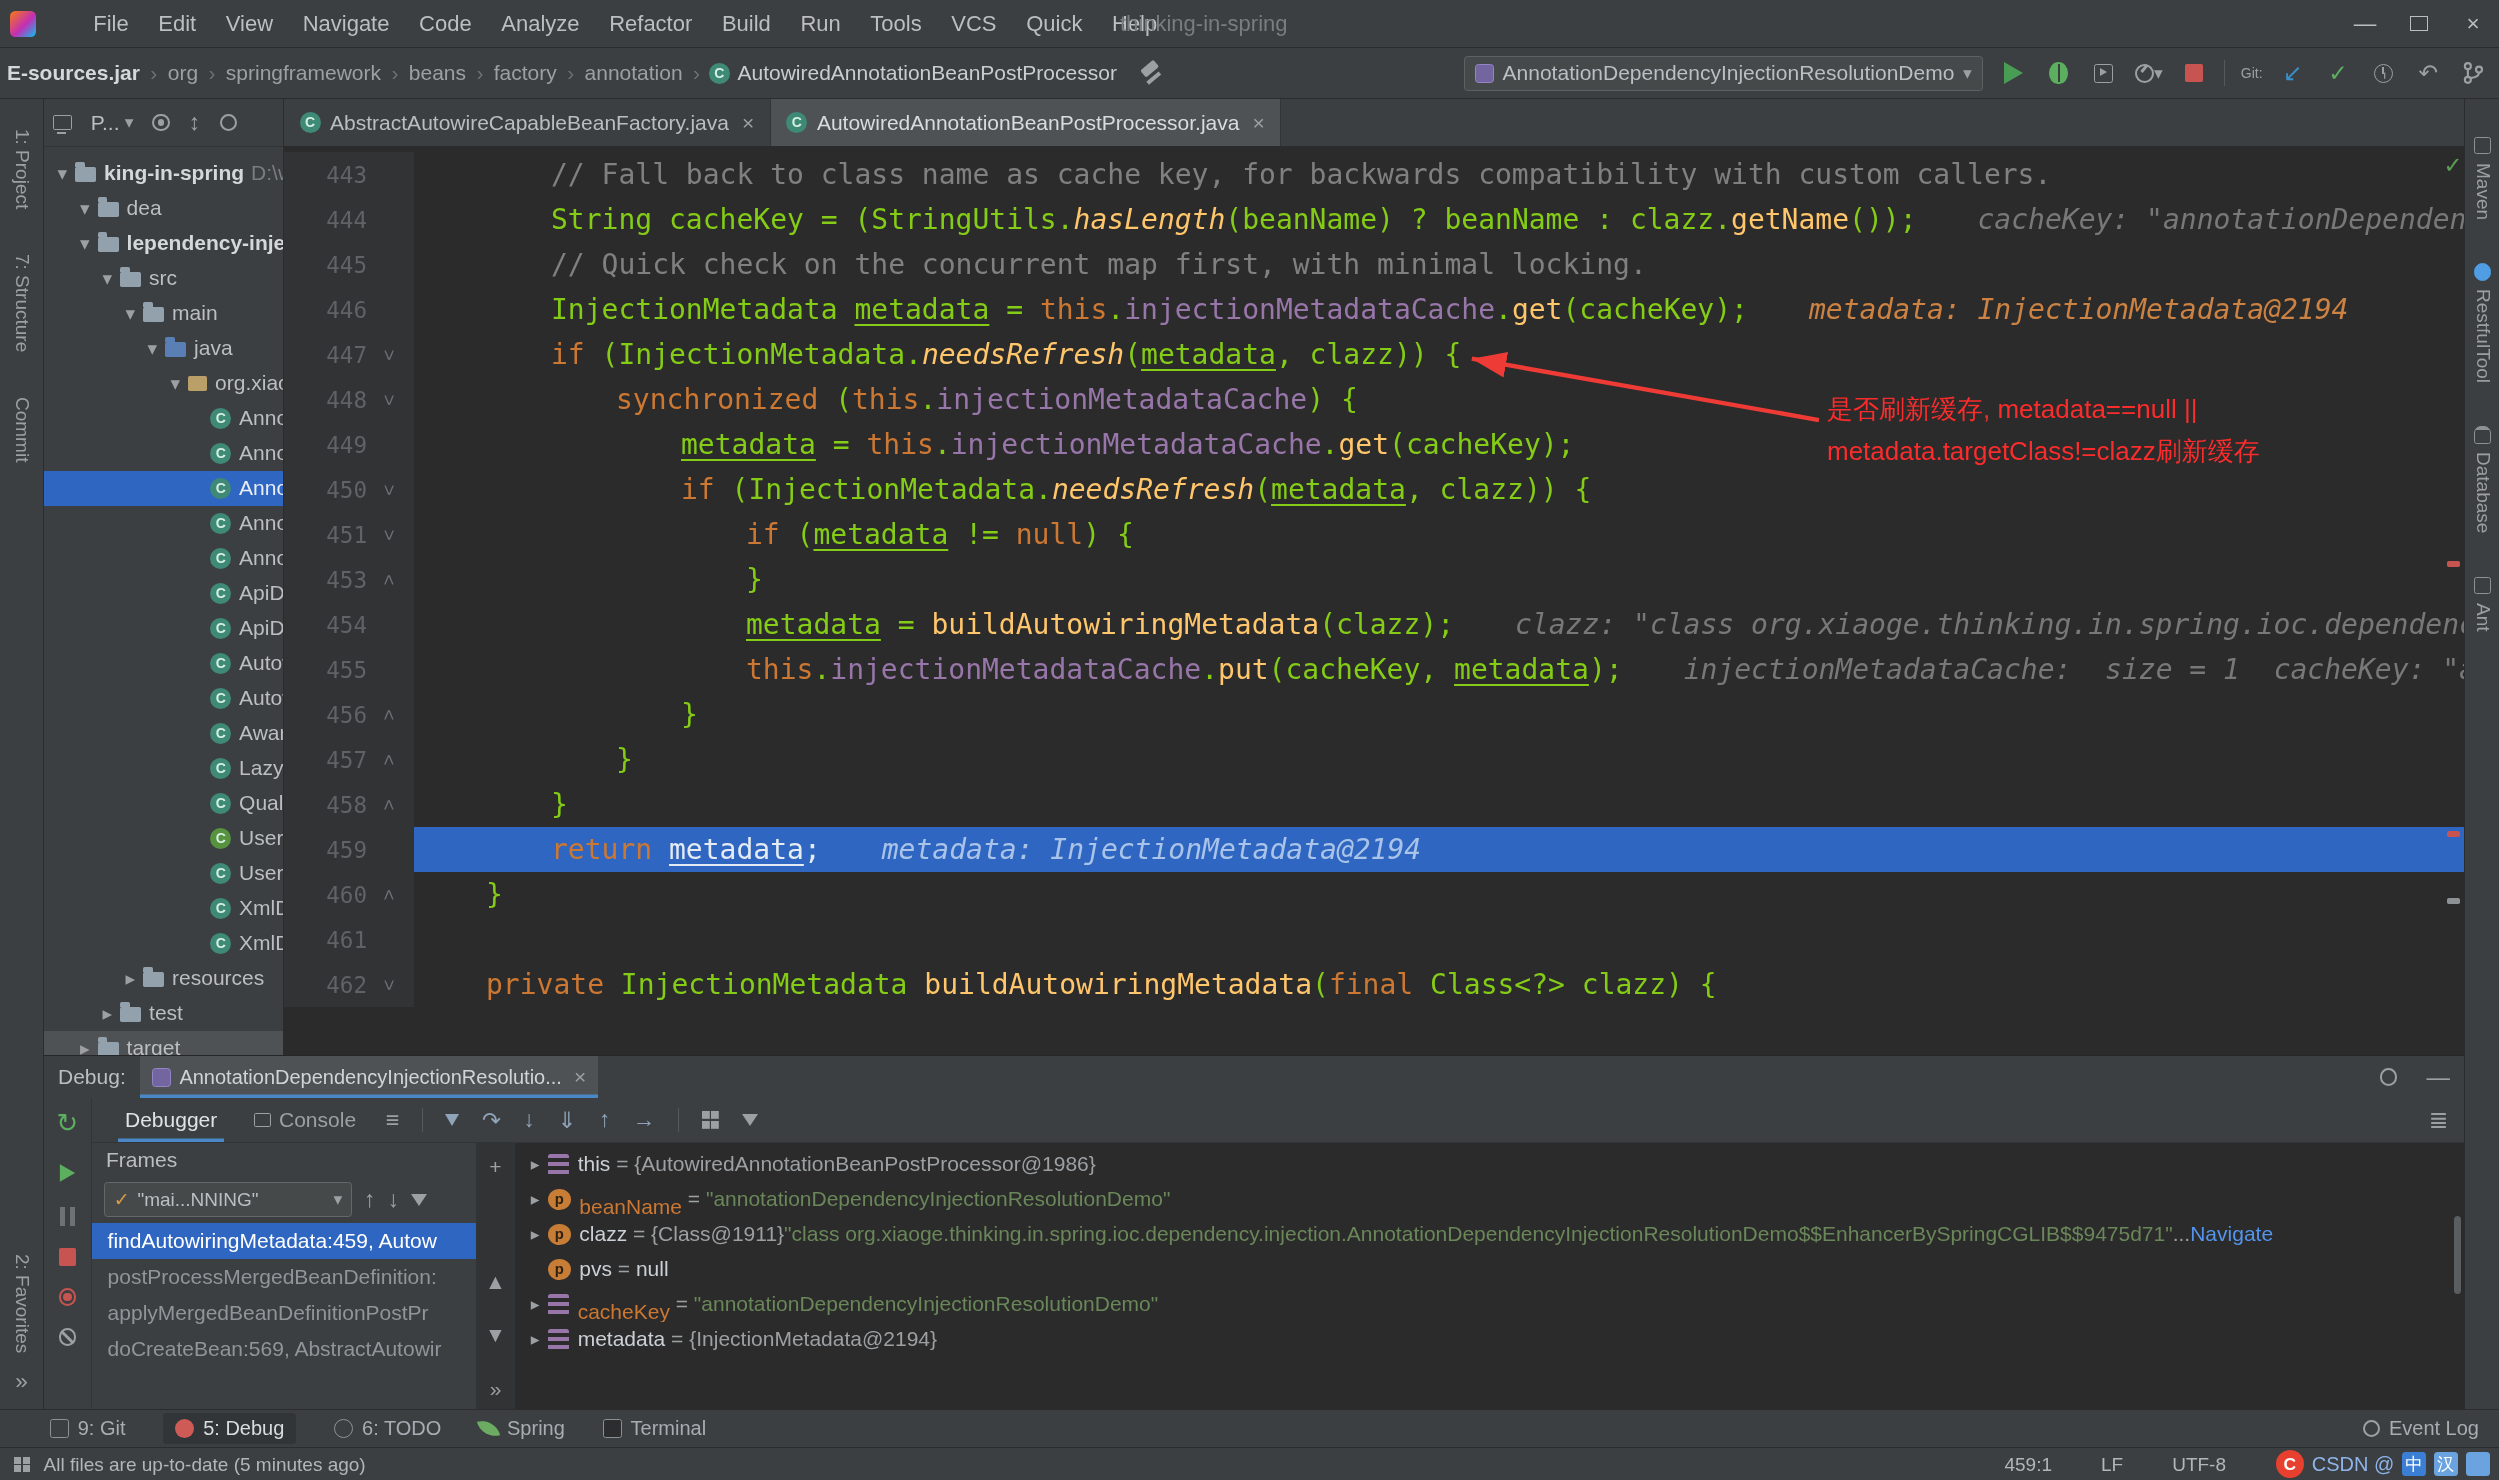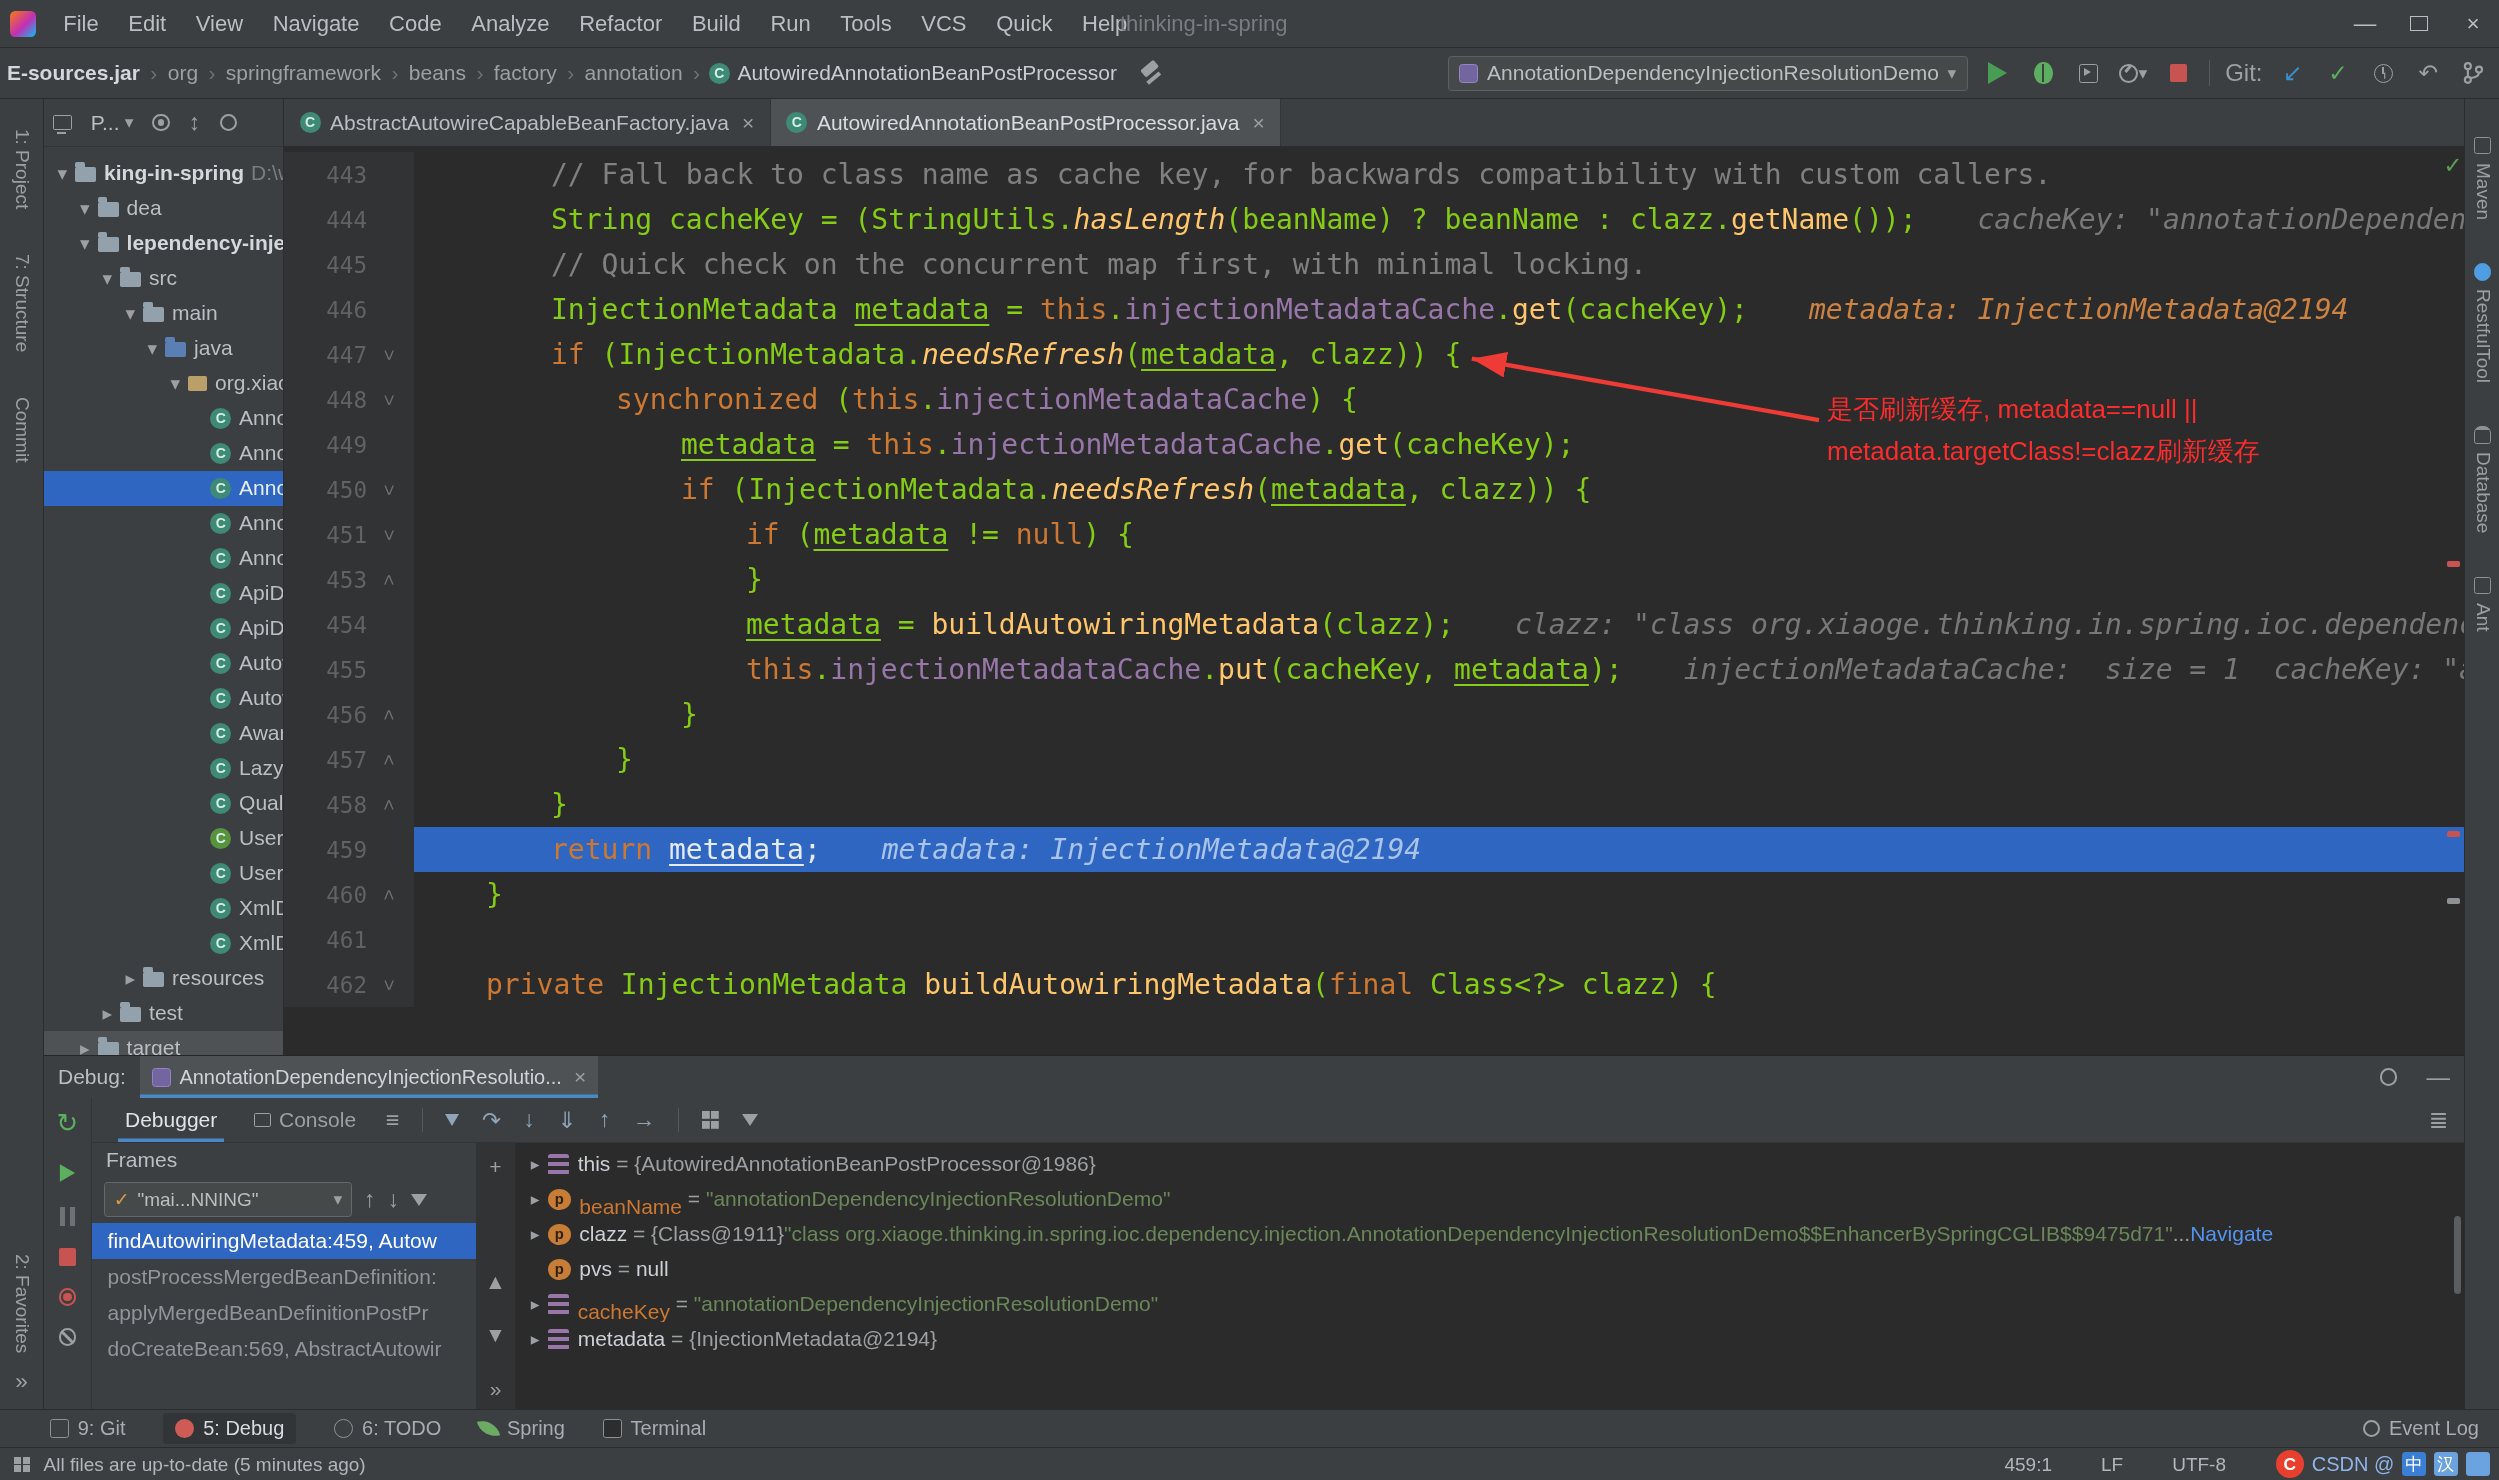--- a/index.html
+++ b/index.html
@@ -1,21 +1,21 @@
 <!DOCTYPE html>
 <html style="font-size:14px"><head>
 <meta charset="utf-8">
 <style>
   *{margin:0;padding:0;box-sizing:border-box;}
   html,body{width:2500px;height:1481px;overflow:hidden;}
   body{background:#2b2b2b;font-family:"Liberation Sans","DejaVu Sans",sans-serif;color:#bbbec2;font-size:21px;}
   .app{width:2500px;height:1481px;display:flex;flex-direction:column;}
 
   
-  .titlebar{height:48px;background:#3c3f41;display:flex;align-items:center;border-bottom:0.9px solid #2a2c2e;flex:none;position:relative;}
+  .titlebar{height:48px;background:#3c3f41;display:flex;align-items:center;border-bottom:0.9px solid #2a2c2e;flex:none;position:relative;gap:30px;}
   .app-icon{width:26px;height:26px;margin:0 12px 0 10.4px;border-radius:5.2px;background:linear-gradient(135deg,#f97a12,#c22fb4 55%,#07c3f2);flex:none;}
   .menubar{display:flex;align-items:center;height:100%;}
   .menu-item{padding:0 14.8px;line-height:48px;color:#bbbec2;font-size:22px;cursor:default;}
   .win-title{position:absolute;left:1120px;color:#787d82;font-size:22px;}
   .win-controls{margin-left:auto;display:flex;height:100%;}
   .wbtn{width:54px;height:100%;display:flex;align-items:center;justify-content:center;color:#b9bec3;font-size:22.6px;}
   .maxbox{width:17.4px;height:15.6px;border:1.7px solid #b9bec3;display:inline-block;}
 
   
   .toolbar{height:51px;background:#3c3f41;border-bottom:0.9px solid #2a2c2e;display:flex;align-items:center;flex:none;padding:0 12px 0 5.2px;}
@@ -36,21 +36,21 @@
   .blue{color:#3a90c8;} .green{color:#5caf5f;} .orangec{color:#d89b48;}
   .play-tri{width:0;height:0;border-left:19px solid #499c54;border-top:11.3px solid transparent;border-bottom:11.3px solid transparent;}
   .bugic{width:19px;height:22.6px;background:#5caf5f;border-radius:50% 50% 46% 46%;position:relative;}
   .bugic::after{content:"";position:absolute;left:8.7px;top:2.6px;width:1.7px;height:17.4px;background:#3c3f41;}
   .covic{width:19px;height:19px;border:1.7px solid #9da0a3;border-radius:2.6px;position:relative;}
   .covic::after{content:"";position:absolute;left:4.3px;top:3.5px;border-left:7.8px solid #9da0a3;border-top:4.3px solid transparent;border-bottom:4.3px solid transparent;}
   .profic{width:19px;height:19px;border:2.6px solid #9da0a3;border-radius:50%;position:relative;}
   .profic::after{content:"";position:absolute;left:6px;top:-1.7px;width:2.6px;height:8.7px;background:#9da0a3;transform:rotate(40deg);}
   .stopic{width:17.4px;height:17.4px;background:#c75450;border-radius:1.7px;}
   .tb-sep{width:0.9px;height:26px;background:#55595b;}
-  .git-label{color:#9da0a3;font-size:24px;}
+  .git-label{color:#9da0a3;font-size:14px;}
   .clockic{width:19px;height:19px;border:1.7px solid #9da0a3;border-radius:50%;position:relative;}
   .clockic::after{content:"";position:absolute;left:7.8px;top:2.6px;width:1.7px;height:7px;background:#9da0a3;box-shadow:1.7px 5.2px 0 -0.4px #9da0a3;}
 
   
   .main-row{height:1310px;display:flex;flex:none;}
   .stripe{width:44px;background:#3c3f41;flex:none;display:flex;flex-direction:column;align-items:center;}
   .stripe.left{border-right:0.9px solid #2a2c2e;padding-top:29.5px;gap:45px;}
   .stripe.right{border-left:0.9px solid #2a2c2e;width:36px;padding-top:38px;gap:43px;}
   .vlabel{writing-mode:vertical-rl;color:#9da0a3;font-size:19px;white-space:nowrap;}
   .vitem{display:flex;flex-direction:column;align-items:center;gap:8.7px;}

